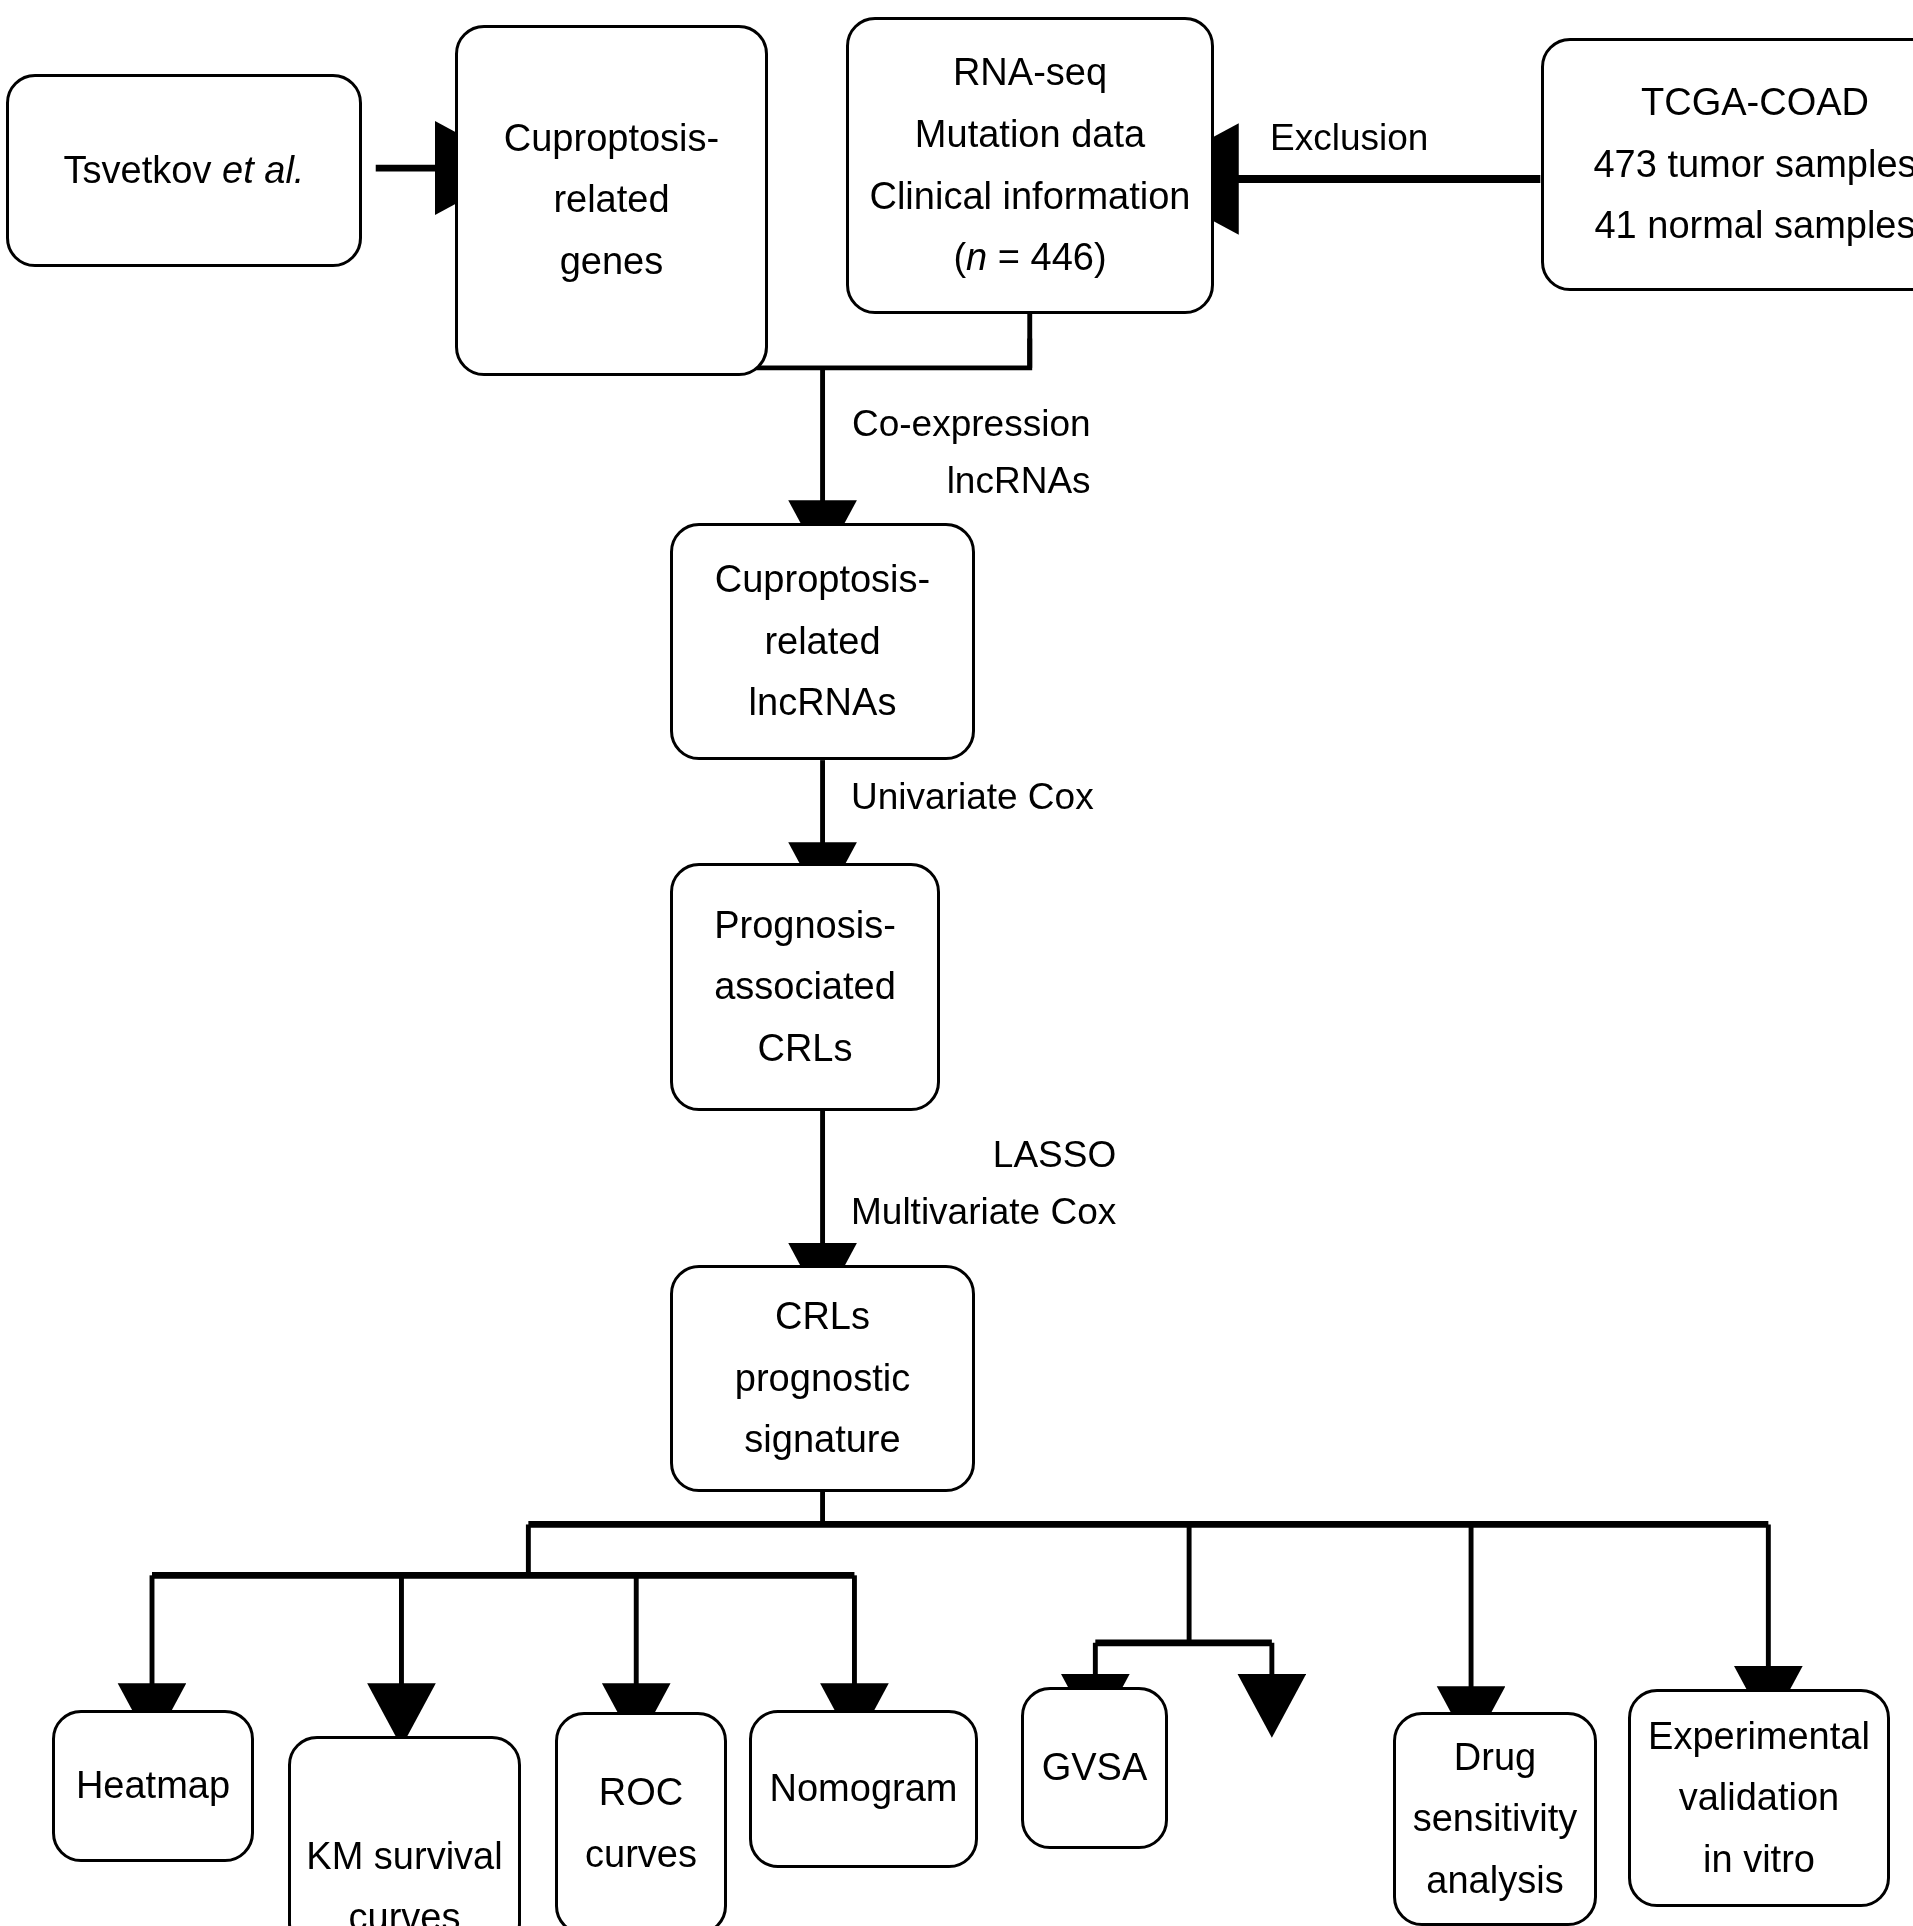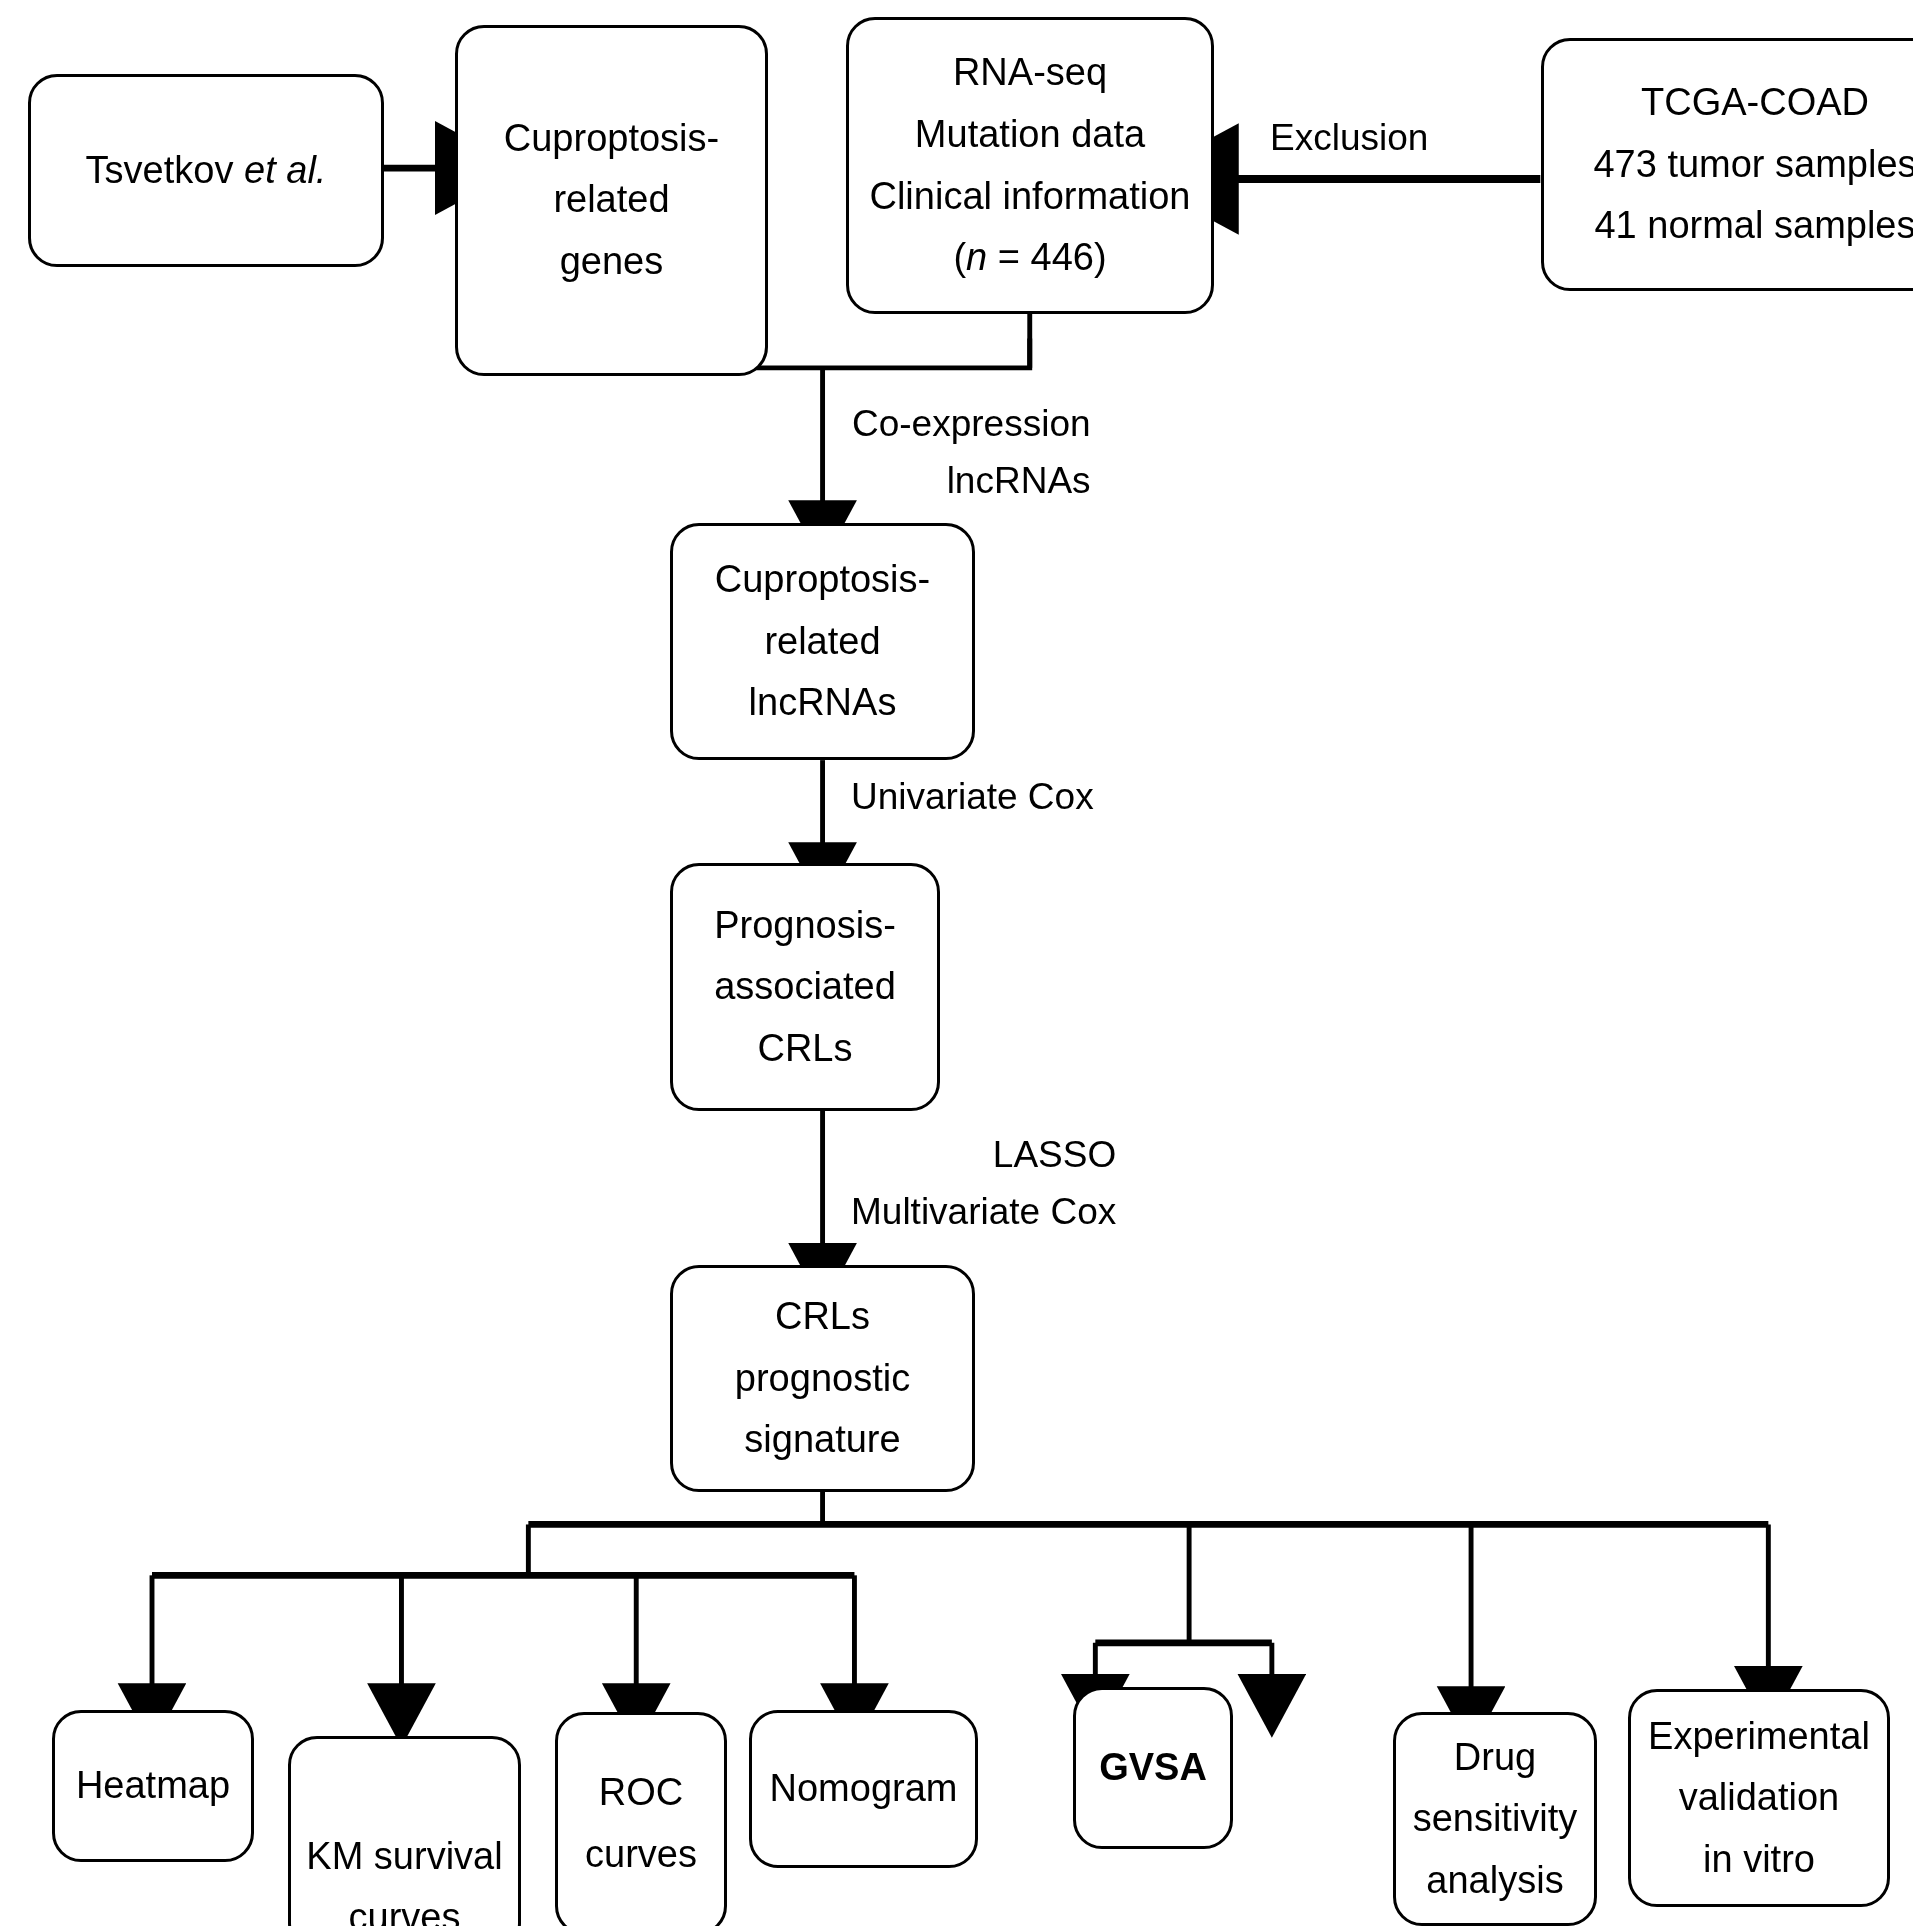--- a/index.html
+++ b/index.html
@@ -50,21 +50,21 @@
 
     <line x1="1940" y1="2487" x2="1940" y2="2680" stroke="#000" stroke-width="8"></line>
     <line x1="1787" y1="2680" x2="2075" y2="2680" stroke="#000" stroke-width="11"></line>
     <line x1="1787" y1="2680" x2="1787" y2="2755" stroke="#000" stroke-width="8" marker-end="url(#ah)"></line>
     <line x1="2075" y1="2680" x2="2075" y2="2755" stroke="#000" stroke-width="8" marker-end="url(#ah)"></line>
 
     <line x1="2400" y1="2487" x2="2400" y2="2775" stroke="#000" stroke-width="8" marker-end="url(#ah)"></line>
     <line x1="2885" y1="2487" x2="2885" y2="2742" stroke="#000" stroke-width="8" marker-end="url(#ah)"></line>
   </svg>
 
-  <div class="node" style="left:28px;top:74px;width:356px;height:193px;">
+  <div class="node" style="left:6px;top:74px;width:356px;height:193px;">
     <span class="txt"><span>Tsvetkov </span><span class="ital">et al.</span></span>
   </div>
 
   <div class="node" style="left:455px;top:24.5px;width:313px;height:351px;">
     <span class="txt">Cuproptosis-
 related
 genes</span>
   </div>
 
   <div class="node" style="left:846px;top:17px;width:368px;height:297px;">
@@ -104,21 +104,21 @@
 
   <div class="node" style="left:555px;top:1712px;width:172px;height:223px;">
     <span class="txt">ROC
 curves</span>
   </div>
 
   <div class="node" style="left:749px;top:1710px;width:229px;height:158px;">
     <span class="txt">Nomogram</span>
   </div>
 
-  <div class="node" style="left:1073px;top:1687px;width:160px;height:162px;font-weight:bold;">
+  <div class="node" style="left:1021px;top:1687px;width:147px;height:162px;">
     <span class="txt">GVSA</span>
   </div>
 
 
   <div class="node" style="left:1393px;top:1712px;width:204px;height:214px;">
     <span class="txt">Drug
 sensitivity
 analysis</span>
   </div>
 

